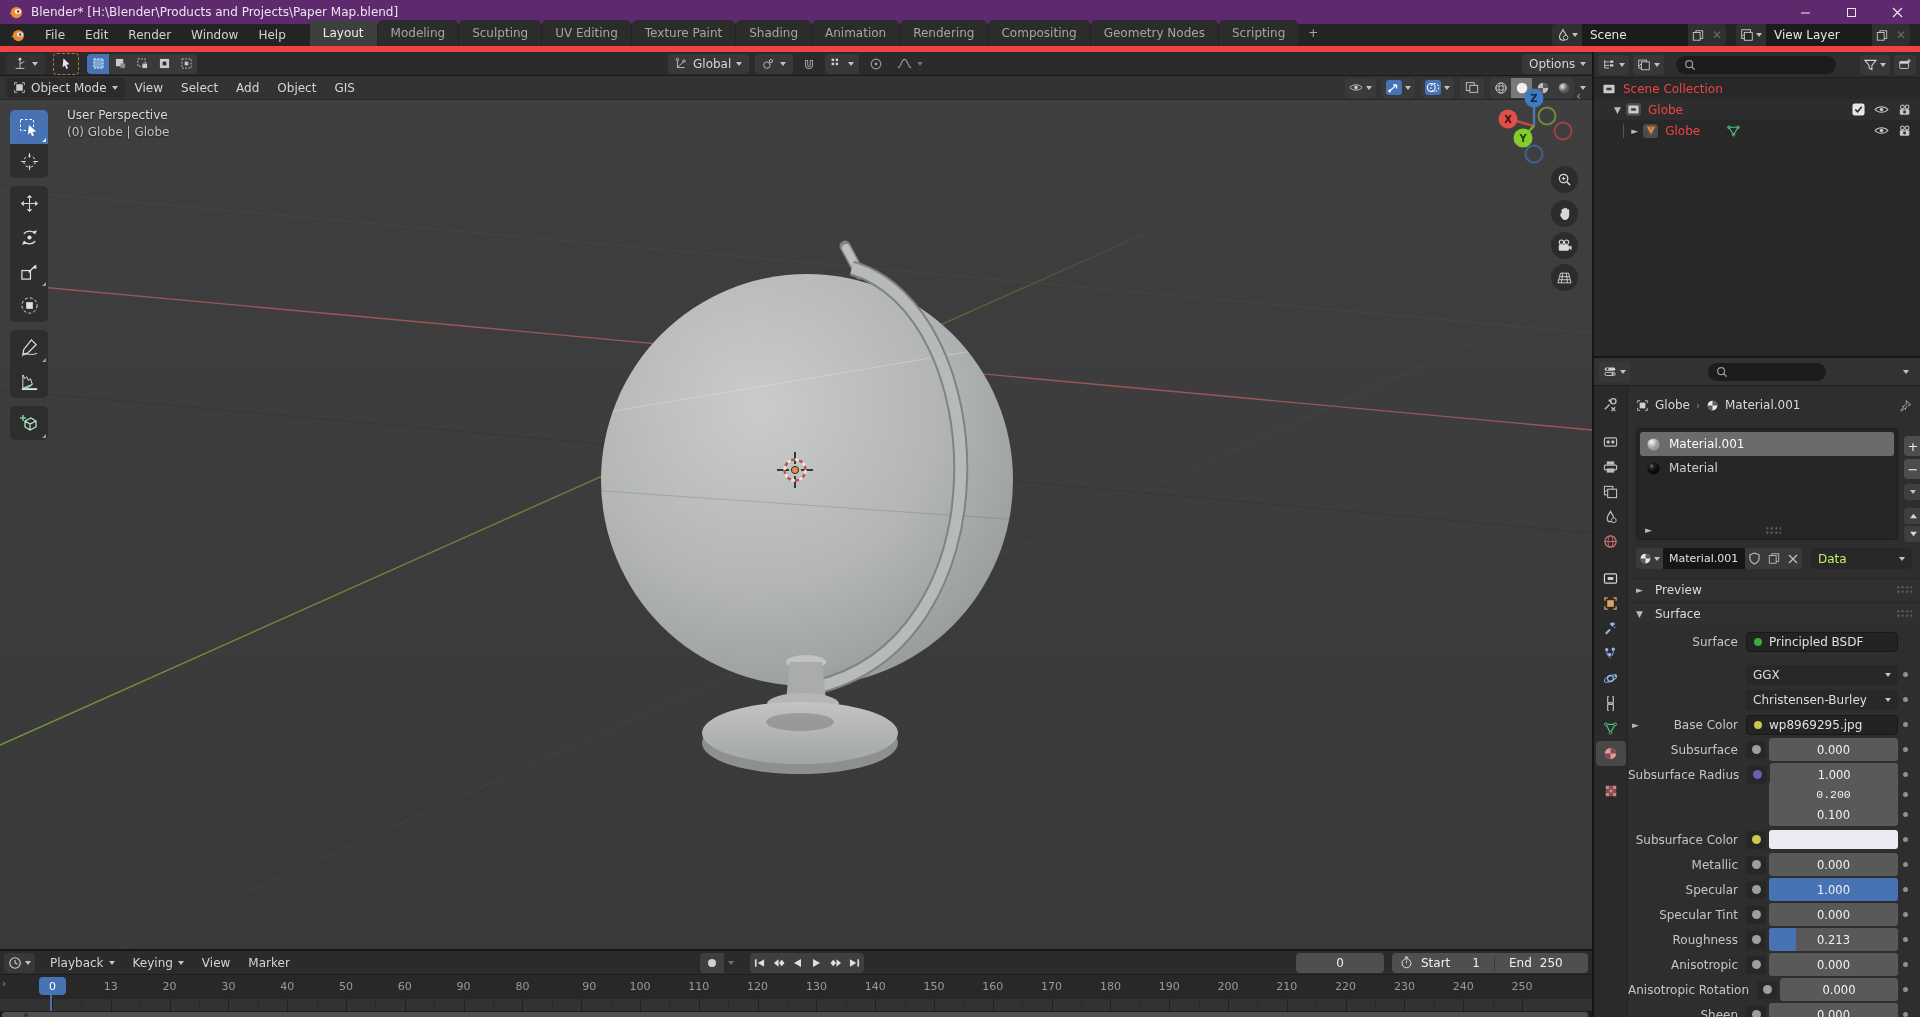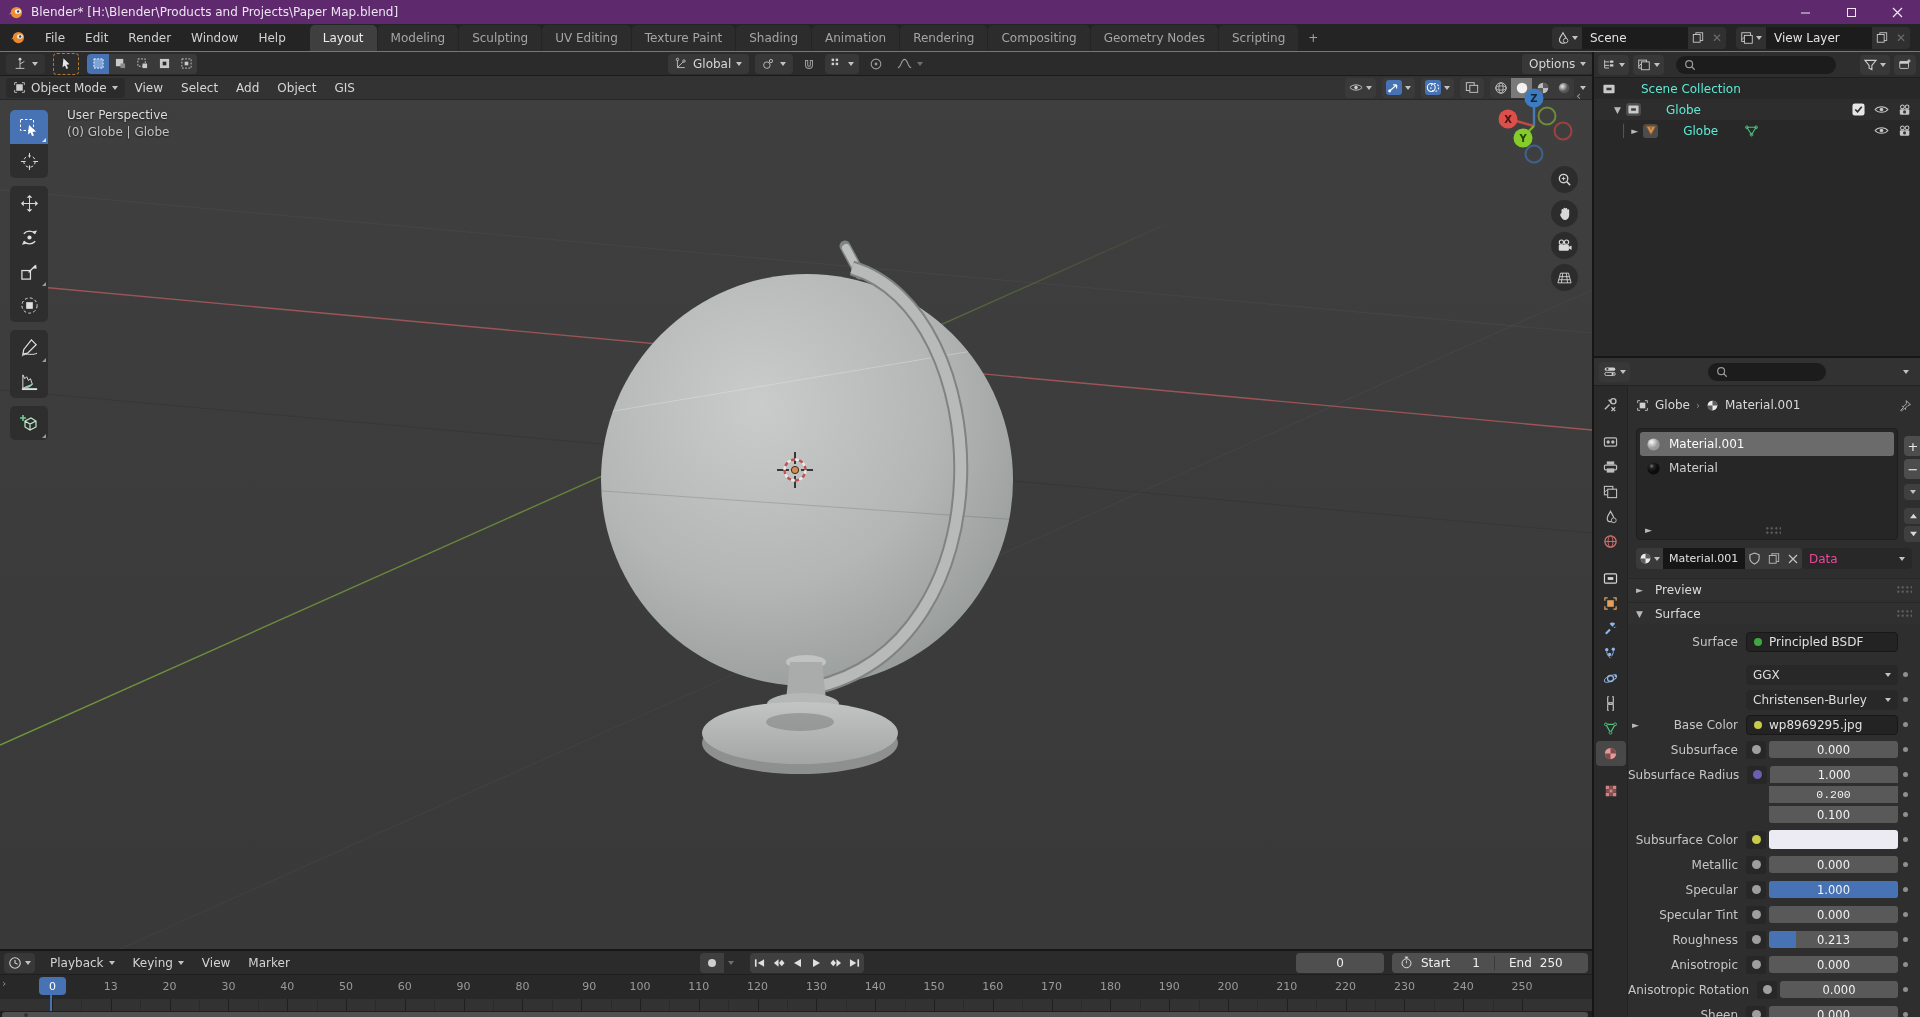--- a/index.html
+++ b/index.html
@@ -14,21 +14,21 @@
   .pill { background:#383838; border-radius:4px; display:flex; align-items:center; gap:5px; padding:0 7px; height:20px; }
   .grip { width:16px; height:9px; background:radial-gradient(circle,#606060 1px,transparent 1.3px); background-size:4.5px 4.5px; }
 
   
   #titlebar { left:0; top:0; width:1920px; height:24px; background:#5e2a6d; display:flex; align-items:center; padding-left:8px; gap:8px; }
   #titlebar .t { color:#ece4f0; font-size:12px; }
   .winbtn { width:46px; height:24px; display:flex; align-items:center; justify-content:center; }
   #win-controls { position:absolute; right:0; top:0; display:flex; }
 
   
-  #topbar { left:0; top:24px; width:1920px; height:28px; background:#242424; border-bottom:1px solid #ef4444; display:flex; align-items:stretch; }
+  #topbar { left:0; top:24px; width:1920px; height:28px; background:#242424; border-bottom:6px solid #ef4444; display:flex; align-items:stretch; }
   .menu-item { padding:0 10px; display:flex; align-items:center; color:#d2d2d2; }
   #ws-tabs { display:flex; align-items:flex-end; margin-left:14px; }
   .ws-tab { background:#2c2c2c; color:#a5a5a5; padding:0 13px; height:26px; display:flex; align-items:center; border-radius:5px 5px 0 0; margin-right:1px; }
   .ws-tab.active { background:#3f3f3f; color:#ececec; }
   .ws-add { color:#a5a5a5; padding:0 9px; display:flex; align-items:center; height:26px; }
   #topbar-right { margin-left:auto; display:flex; align-items:center; gap:10px; padding-right:10px; }
   .id-block { display:flex; align-items:center; height:22px; }
   .id-icon { background:#303030; border-radius:4px 0 0 4px; height:22px; display:flex; align-items:center; padding:0 4px; gap:2px; }
   .id-name { background:#1c1c1c; height:22px; display:flex; align-items:center; padding:0 8px; width:106px; color:#e3e3e3;text-align:right; }
   .id-btn { background:#303030; height:22px; display:flex; align-items:center; justify-content:center; width:20px; }
@@ -66,21 +66,21 @@
   .vbtn { position:absolute; left:1551px; width:27px; height:27px; border-radius:50%; background:rgba(40,40,40,.78); display:flex; align-items:center; justify-content:center; z-index:5; }
   #vp-collapse { position:absolute; left:1576px; top:12px; color:#9a9a9a; font-size:13px; z-index:5; }
 
   
   #outliner { left:1592px; top:52px; width:328px; height:304px; background:#282828; border-left:2px solid #161616; }
   #outliner-header { height:26px; background:#2e2e2e; border-bottom:1px solid #1e1e1e; display:flex; align-items:center; padding:0 4px; gap:4px; }
   .oh-btn { height:20px; background:#383838; border-radius:4px; display:flex; align-items:center; gap:3px; padding:0 4px; }
   .search { background:#1c1c1c; border-radius:10px; height:18px; display:flex; align-items:center; padding:0 8px; gap:5px; }
   .o-row { height:21px; display:flex; align-items:center; padding-left:8px; position:relative; }
   .o-row.alt { background:#2d2d2d; }
-  .o-label { margin-left:25px; color:#5eead4; }
+  .o-label { margin-left:7px; color:#ef4444; }
   .o-right { position:absolute; right:8px; display:flex; gap:9px; align-items:center; }
   .disclose { color:#b9b9b9; font-size:9px; width:12px; }
 
   
   #props { left:1592px; top:356px; width:328px; height:661px; background:#2e2e2e; border-left:2px solid #161616; border-top:2px solid #161616; }
   #props-header { position:absolute; left:0; top:0; width:100%; height:28px; background:#323232; border-bottom:1px solid #222; display:flex; align-items:center; padding:0 5px; }
   #props-tabs { position:absolute; left:0; top:28px; width:34px; bottom:0; background:#2a2a2a; border-right:1px solid #232323; display:flex; flex-direction:column; align-items:center; padding-top:6px; }
   .ptab { width:30px; height:25px; display:flex; align-items:center; justify-content:center; border-radius:4px; }
   .ptab.active { background:#484848; }
   .ptab.gap { margin-top:12px; }
@@ -90,29 +90,29 @@
   .slot-row { height:24px; border-radius:3px; display:flex; align-items:center; gap:8px; padding:0 6px; color:#cfcfcf; }
   .slot-row.selected { background:#6b6b6b; color:#fafafa; }
   #slot-footer { position:absolute; left:8px; bottom:4px; right:8px; display:flex; align-items:center; }
   .side-btn { position:absolute; left:276px; width:18px; height:20px; background:#4d4d4d; border-radius:4px; color:#e8e8e8; display:flex; align-items:center; justify-content:center; font-size:13px; }
   .side-btn.small { height:16px; background:#3f3f3f; }
   #datablock { position:absolute; left:8px; top:162px; right:8px; height:21px; display:flex; align-items:center; }
   .db-icon { background:#3a3a3a; border-radius:4px 0 0 4px; height:21px; display:flex; align-items:center; padding:0 3px; gap:2px; }
   .db-name { background:#161616; height:21px; flex:0 0 82px; display:flex; align-items:center; padding:0 6px; color:#e2e2e2; font-size:11px; }
   .db-btn { background:#3a3a3a; width:19px; height:21px; display:flex; align-items:center; justify-content:center; }
   .db-btn.last { border-radius:0 4px 4px 0; }
-  .db-link { flex:1; background:#282828; border-radius:4px; height:21px; display:flex; align-items:center; padding:0 7px; color:#ec4899; }
+  .db-link { margin-left:9px; flex:1; background:#282828; border-radius:4px; height:21px; display:flex; align-items:center; padding:0 7px; color:#bef264; }
   .panel-hdr { position:absolute; left:0; right:0; height:22px; display:flex; align-items:center; padding:0 8px; gap:7px; color:#dcdcdc; border-top:1px solid #282828; background:#303030; }
   .panel-hdr .grip { margin-left:auto; }
   .prow { display:flex; align-items:center; height:19px; margin:0 8px 6px 0; }
   .prow .plabel { flex:0 0 118px; text-align:right; padding-right:8px; color:#c6c6c6; white-space:nowrap; }
   .socket { flex:0 0 20px; height:18px; background:#272727; border-radius:3px; display:flex; align-items:center; justify-content:center; margin-right:3px; }
   .socket.empty { background:transparent; }
   .socket i { width:9px; height:9px; border-radius:50%; display:block; }
-  .slider { flex:1; height:17px; background:#595959; border-radius:3px; position:relative; overflow:hidden; }
+  .slider { flex:1; height:23px; background:#595959; border-radius:3px; position:relative; overflow:hidden; }
   .slider .fill { position:absolute; left:0; top:0; bottom:0; background:#4772b3; }
   .slider .sval { position:absolute; inset:0; display:flex; align-items:center; justify-content:center; color:#f2f2f2; font-size:11.5px; }
   .deco { flex:0 0 14px; display:flex; align-items:center; justify-content:center; }
   .deco i { width:5px; height:5px; border-radius:50%; background:#8f8f8f; display:block; }
   .wide-field { flex:1; height:20px; background:#232323; border:1px solid #181818; border-radius:4px; display:flex; align-items:center; gap:7px; padding:0 7px; color:#e0e0e0; }
   .dropdown { flex:1; height:20px; background:#282828; border-radius:4px; display:flex; align-items:center; padding:0 7px; color:#dedede; }
   .dropdown .caret { margin-left:auto; }
   .dot8 { width:8px; height:8px; border-radius:50%; display:inline-block; }
   .swatch { flex:1; height:19px; border-radius:3px; }
   .g-top { margin-bottom:1px; } .g-mid { margin-bottom:1px; }

